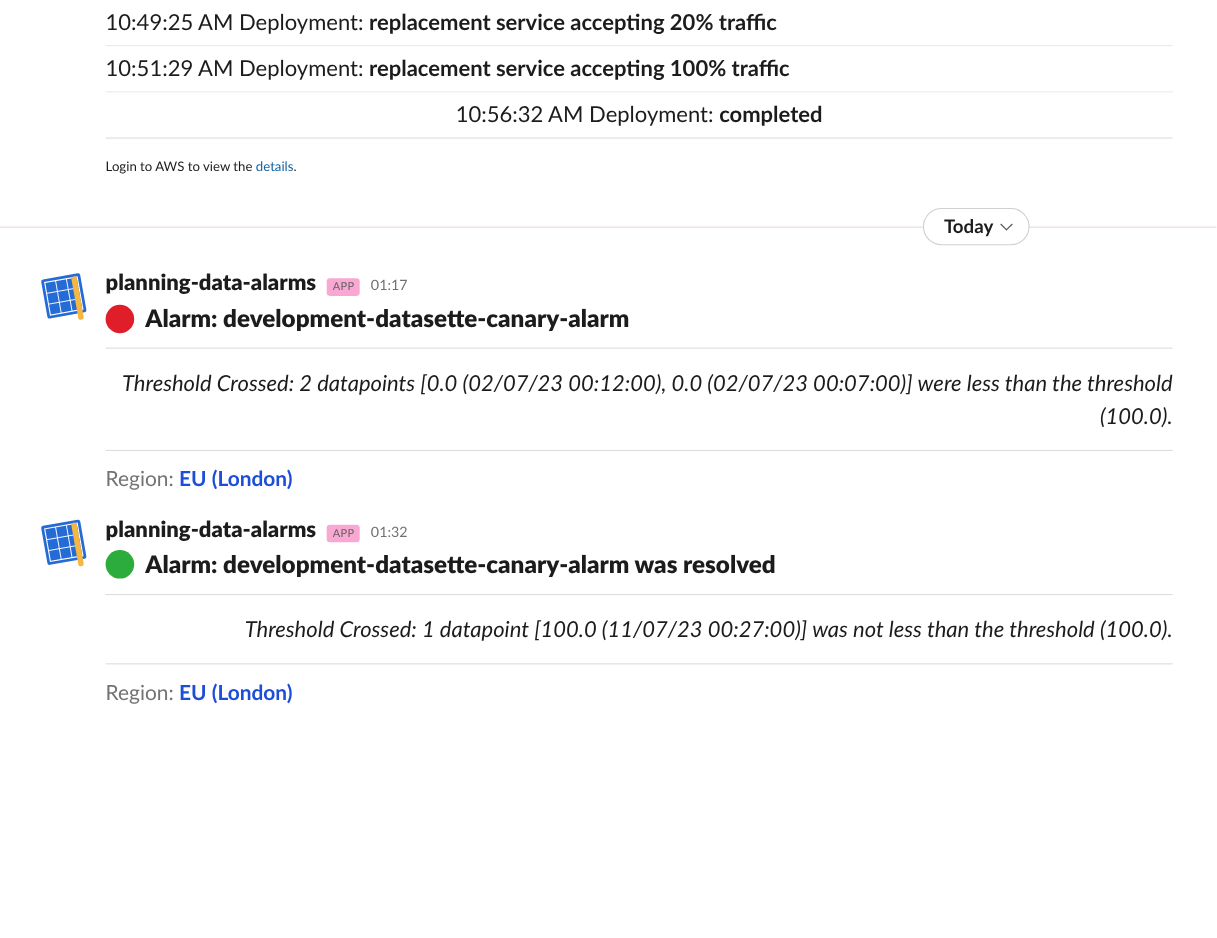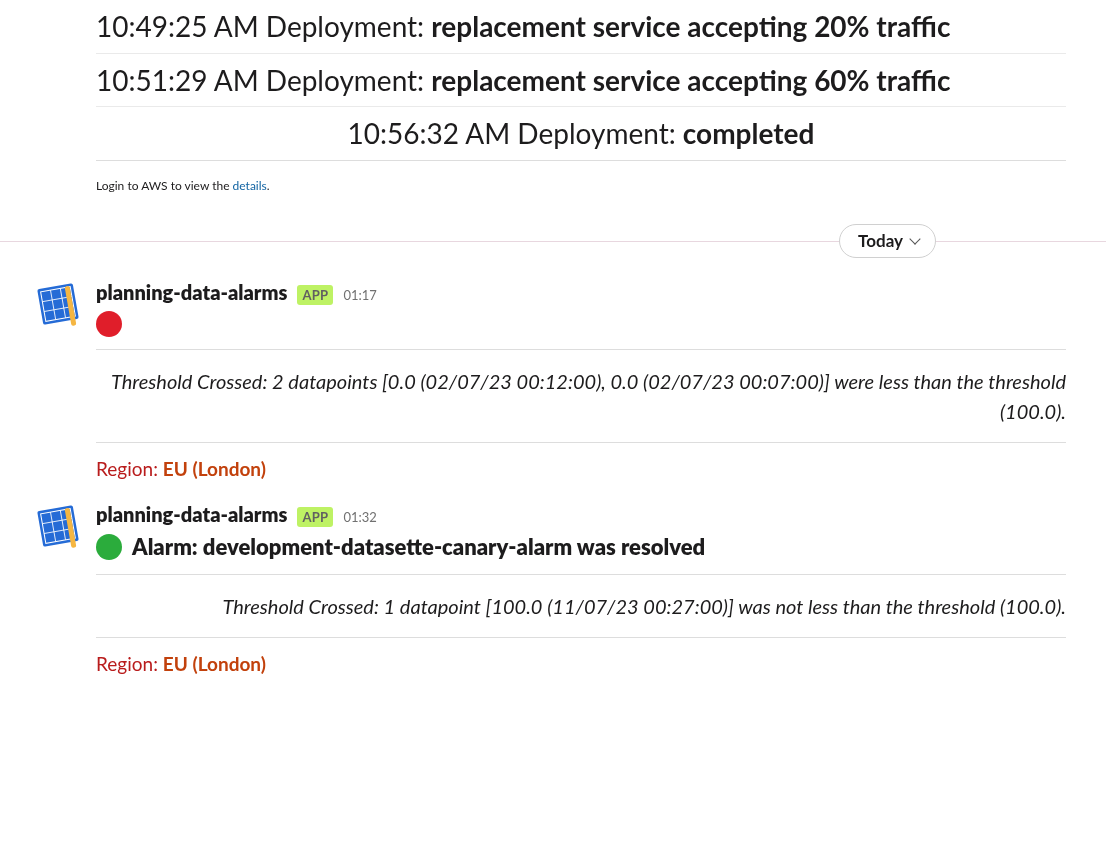--- a/index.html
+++ b/index.html
@@ -14,21 +14,21 @@
   .container {
     width: 1106px;
     position: relative;
   }
   .attachment {
     margin-left: 96px;
     margin-right: 40px;
   }
   .log-line {
     padding: 6px 0;
-    font-size: 28px;
+    font-size: 20px;
     line-height: 1.45;
     border-bottom: 1px solid #eaeaea;
   }
   .log-line.last-log { border-bottom: 1px solid #dddddd; text-align: center; }
   .log-prefix { font-weight: 400; }
   .log-bold { font-weight: 700; }
   .login-line {
     padding: 16px 0;
     font-size: 12px;
     line-height: 1.45;
@@ -91,24 +91,24 @@
     display: flex;
     align-items: baseline;
     gap: 10px;
     padding-bottom: 2px;
   }
   .sender {
     font-weight: 800;
     font-size: 20px;
   }
   .app-badge {
-    background: #bef264;
+    background: #f9a8d4;
     color: #616061;
-    font-size: 13px;
-    font-weight: 700;
+    font-size: 10px;
+    font-weight: 400;
     padding: 2px 5px;
     border-radius: 3px;
     letter-spacing: 0.3px;
   }
   .timestamp {
     color: #717171;
     font-size: 13px;
     font-weight: 400;
   }
   .alarm-title-row {
@@ -137,22 +137,22 @@
     line-height: 1.5;
     padding: 16px 0;
     border-bottom: 1px solid #dddddd;
     text-align: right;
   }
   .region-row {
     padding: 14px 0;
     font-size: 19px;
     color: #444;
   }
-  .region-label { color: #b91c1c; }
-  .region-value { font-weight: 700; color: #c2410c; }
+  .region-label { color: #737373; }
+  .region-value { font-weight: 700; color: #1d4ed8; }
 
   
   .bp-icon {
     width: 48px;
     height: 48px;
     position: relative;
   }
 </style>
 </head>
 <body>
@@ -161,21 +161,21 @@
 
   <div class="attachment">
     <div class="log-line">
       <span class="log-prefix">10:49:25 AM</span>
       <span class="log-prefix">Deployment:</span>
       <span class="log-bold">replacement service accepting 20% traffic</span>
     </div>
     <div class="log-line">
       <span class="log-prefix">10:51:29 AM</span>
       <span class="log-prefix">Deployment:</span>
-      <span class="log-bold">replacement service accepting 60% traffic</span>
+      <span class="log-bold">replacement service accepting 100% traffic</span>
     </div>
     <div class="log-line last-log">
       <span class="log-prefix">10:56:32 AM</span>
       <span class="log-prefix">Deployment:</span>
       <span class="log-bold">completed</span>
     </div>
     <div class="login-line">
       <span>Login to AWS to view the </span><a href="#" class="details-link">details</a><span>.</span>
     </div>
   </div>
@@ -202,20 +202,21 @@
         <rect x="34" y="6" width="5" height="40" rx="2" fill="#f5b642" transform="rotate(-10 36 26)"></rect>
       </svg>
     </div>
     <div class="msg-header">
       <span class="sender">planning-data-alarms</span>
       <span class="app-badge">APP</span>
       <span class="timestamp">01:17</span>
     </div>
     <div class="alarm-title-row">
       <span class="status-dot dot-red"></span>
+      <span class="alarm-title">Alarm: development-datasette-canary-alarm</span>
     </div>
     <div class="threshold">Threshold Crossed: 2 datapoints [0.0 (02/07/23 00:12:00), 0.0 (02/07/23 00:07:00)] were less than the threshold (100.0).</div>
     <div class="region-row">
       <span class="region-label">Region:</span>
       <span class="region-value">EU (London)</span>
     </div>
   </div>
 
   <div class="message">
     <div class="avatar">

